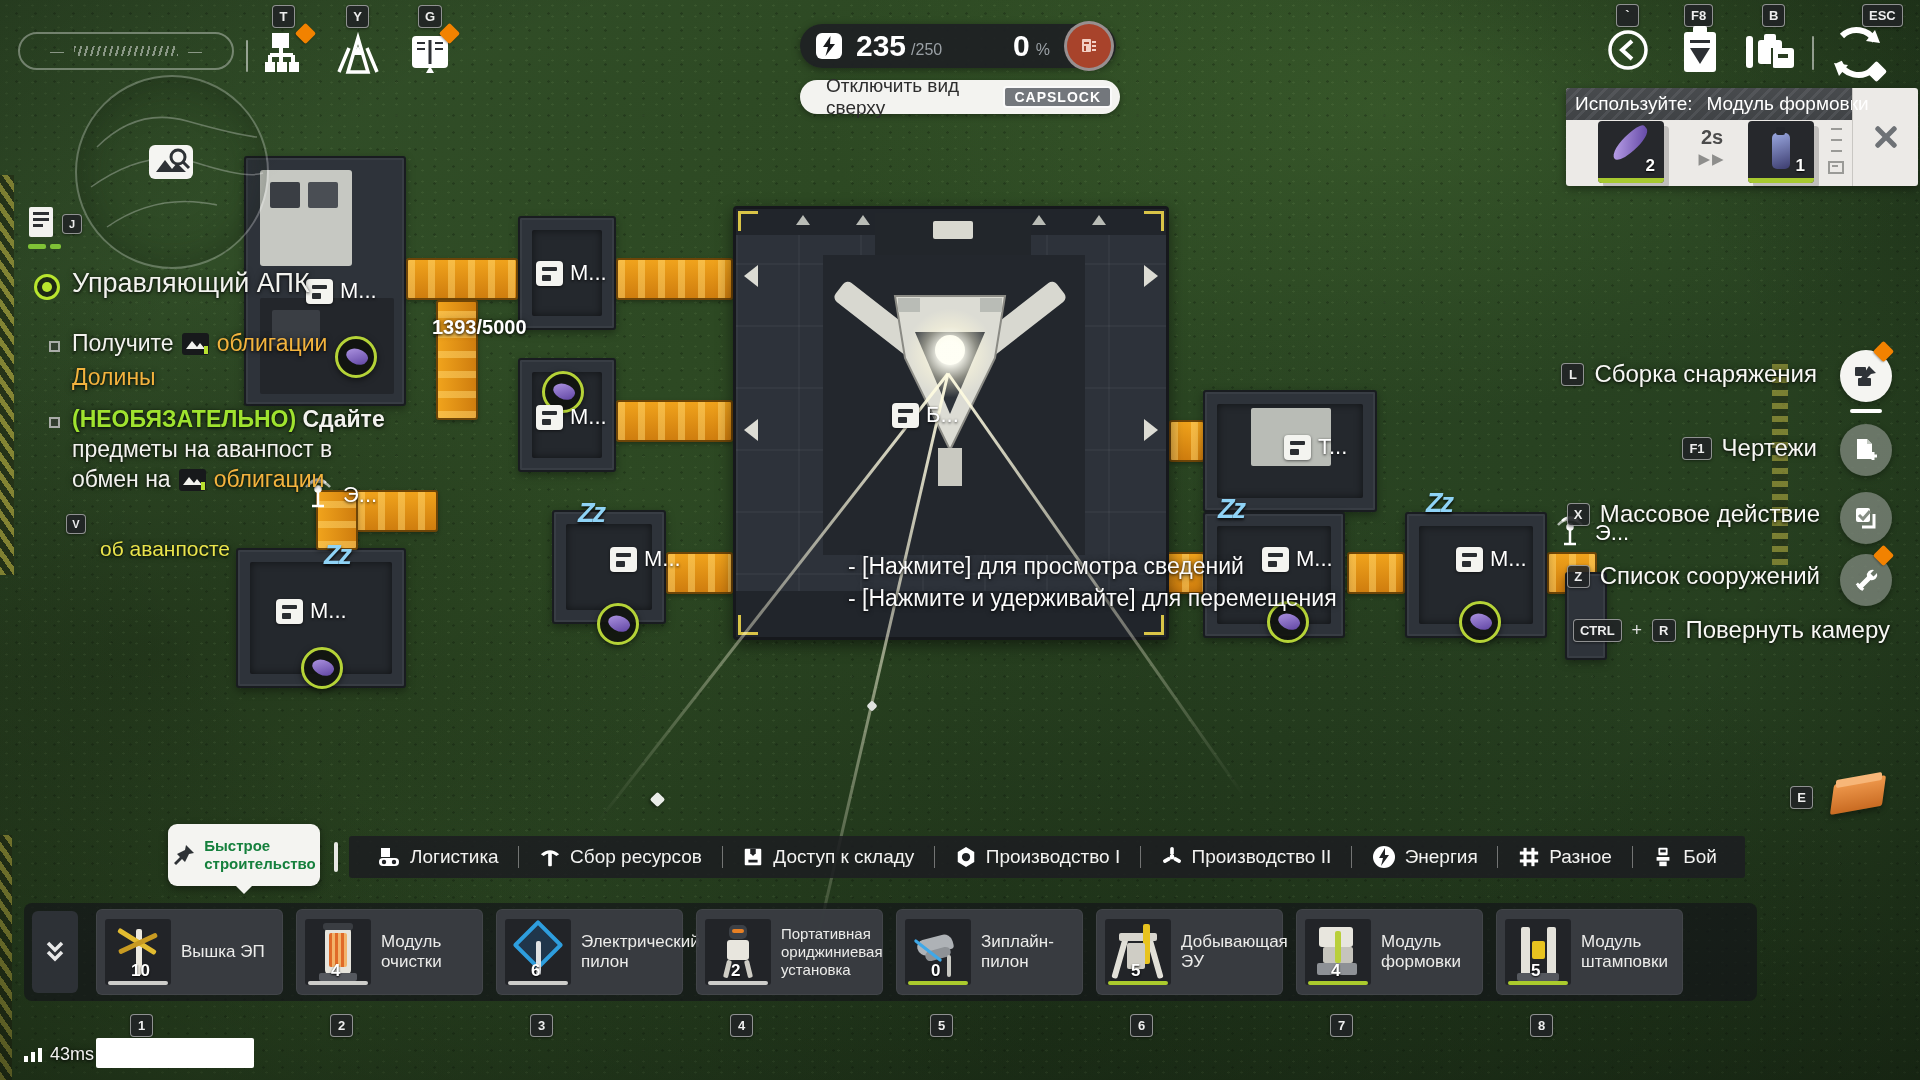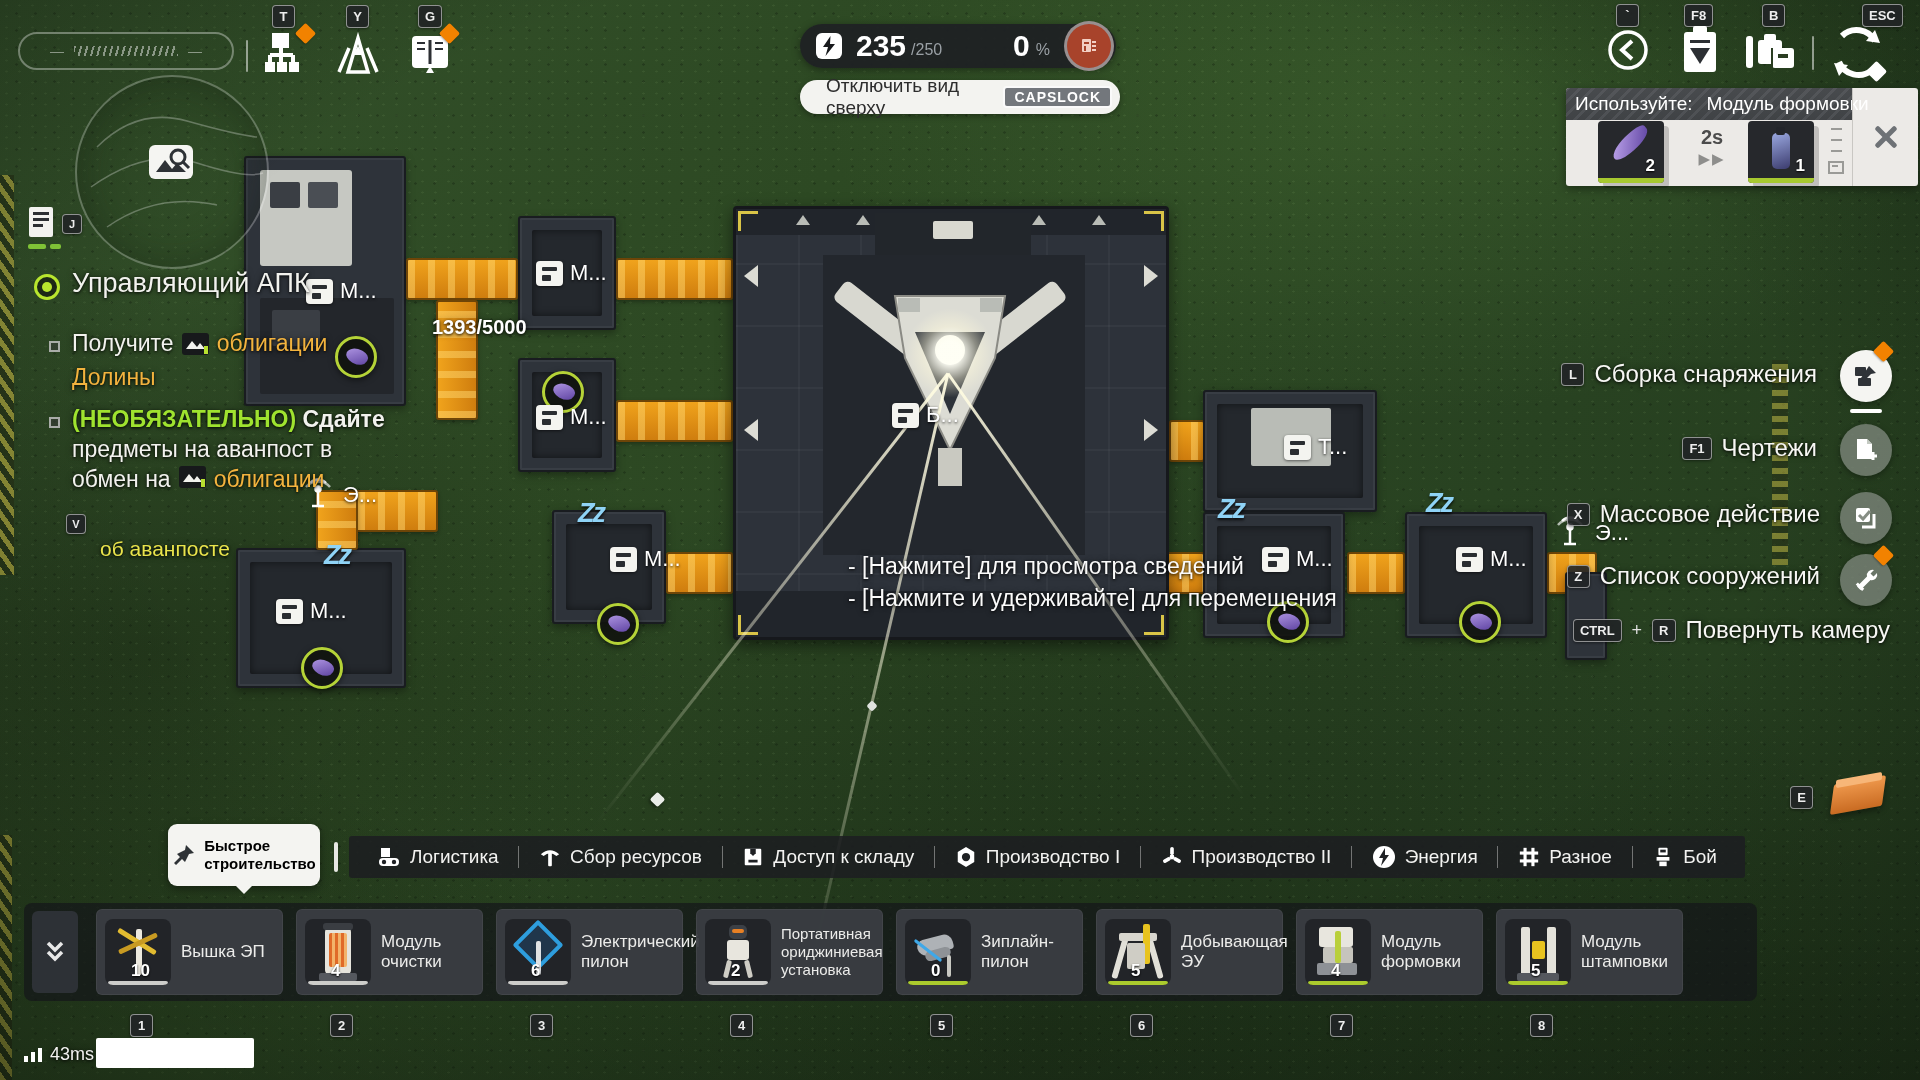--- a/index.html
+++ b/index.html
@@ -44,29 +44,29 @@
   .upanel{position:absolute;left:1566px;top:88px;width:352px;height:98px;background:#eceae7;border-radius:3px;box-shadow:0 3px 10px rgba(0,0,0,.4);}
   .uphead{position:absolute;left:0;top:0;width:286px;height:32px;background:repeating-linear-gradient(135deg,rgba(255,255,255,.07) 0 3px,transparent 3px 9px),linear-gradient(rgba(64,67,71,.96),rgba(56,59,63,.96));display:flex;align-items:center;gap:7px;padding:0 9px;box-sizing:border-box;color:#fff;font-size:19px;border-radius:3px 0 0 0;white-space:nowrap;}
   .ucard{position:absolute;top:33px;width:66px;height:62px;background:#26282c;border-radius:4px;box-shadow:5px 5px 0 rgba(0,0,0,.18);overflow:hidden;}
   .ucard .gbar{position:absolute;left:0;right:0;bottom:0;height:5px;background:#a7c930;}
   .ucard .ccnt{position:absolute;right:9px;bottom:7px;color:#fff;font-size:17px;font-weight:700;text-shadow:0 1px 2px #000;}
   .cbtn{position:absolute;width:52px;height:52px;border-radius:50%;display:flex;align-items:center;justify-content:center;box-shadow:0 2px 6px rgba(0,0,0,.35);}
   .cbtn.light{background:#f5f5f2;}
   .cbtn.dim{background:rgba(126,134,124,.78);}
   .odia{position:absolute;width:15px;height:15px;background:#f28200;box-shadow:0 1px 2px rgba(0,0,0,.35);transform:rotate(45deg);}
   .rrow{position:absolute;display:flex;align-items:center;gap:10px;color:#f7f7f4;font-size:24px;white-space:nowrap;}
-  .qb{position:absolute;left:168px;top:824px;width:152px;height:62px;background:#f4f4f1;border-radius:9px;box-shadow:0 3px 8px rgba(0,0,0,.4);display:flex;align-items:center;justify-content:center;gap:8px;color:#000000;font-size:15px;font-weight:600;line-height:18px;}
+  .qb{position:absolute;left:168px;top:824px;width:152px;height:62px;background:#f4f4f1;border-radius:9px;box-shadow:0 3px 8px rgba(0,0,0,.4);display:flex;align-items:center;justify-content:center;gap:8px;color:#15803d;font-size:15px;font-weight:600;line-height:18px;}
   .qb:after{content:"";position:absolute;left:50%;bottom:-8px;margin-left:-8px;border:8px solid transparent;border-top-color:#f4f4f1;border-bottom:0;}
   .tabbar{position:absolute;left:349px;top:836px;width:1396px;height:42px;background:rgba(28,30,33,.88);border-radius:3px;display:flex;align-items:center;justify-content:space-between;padding:0 20px;box-sizing:border-box;}
   .tab{display:flex;align-items:center;gap:9px;color:#f3f3f1;font-size:19px;white-space:nowrap;padding:0 8px;}
   .tabdiv{width:1px;height:22px;background:rgba(255,255,255,.38);}
   .hotbarbg{position:absolute;left:24px;top:903px;width:1733px;height:98px;background:rgba(20,22,25,.7);border-radius:8px;}
   .collapse{position:absolute;left:32px;top:911px;width:46px;height:82px;background:rgba(48,51,56,.92);border-radius:6px;display:flex;align-items:center;justify-content:center;}
   .slot{position:absolute;top:909px;width:187px;height:86px;background:rgba(58,61,66,.95);border-radius:6px;display:flex;align-items:center;box-shadow:inset 0 0 0 1px rgba(255,255,255,.05);}
-  .ibox{position:relative;flex:none;width:66px;height:66px;margin-left:9px;background:#222428;border-radius:8px;overflow:hidden;}
+  .ibox{position:relative;flex:none;width:66px;height:66px;margin-left:9px;background:#222428;border-radius:3px;overflow:hidden;}
   .cnt{position:absolute;left:26px;bottom:4px;color:#fff;font-size:17px;font-weight:700;text-shadow:0 1px 2px #000;z-index:2;}
   .ubar{position:absolute;left:3px;right:3px;bottom:0;height:4px;border-radius:2px;z-index:2;}
   .ubar.gray{background:#cdcdca;}
   .ubar.green{background:#abcb2d;}
   .slbl{margin-left:10px;margin-right:4px;color:#ececea;font-size:17px;line-height:20px;}
   .qtxt{position:absolute;color:#f2f2ee;font-size:23px;}
   .ylw{color:#f3b33e;}
   .grn{color:#9fe32f;}
   .hintY{color:#eae44c;}
   .bullet{position:absolute;width:11px;height:11px;border:2px solid rgba(210,210,210,.75);background:rgba(60,60,60,.5);box-sizing:border-box;}
@@ -429,21 +429,21 @@
         <path d="M4 16 l6-8 5 6 3-4 5 6z" fill="#f2f2ee"></path>
         <rect x="22" y="13" width="4" height="8" fill="#b8e030"></rect>
       </svg>
     <span class="ylw">облигации</span>
   </div>
   <div class="qtxt osd ylw" style="left:72px;top:364px;">Долины</div>
 
   <span class="bullet" style="left:49px;top:417px;"></span>
   <div class="qtxt osd" style="left:72px;top:406px;font-weight:bold;"><span class="grn">(НЕОБЯЗАТЕЛЬНО)</span><span> Сдайте</span></div>
   <div class="qtxt osd" style="left:72px;top:436px;">предметы на аванпост в</div>
-  <div class="qtxt osd" style="left:72px;top:466px;display:flex;gap:8px;">
+  <div class="qtxt osd" style="left:72px;top:466px;display:flex;align-items:center;gap:8px;">
     <span>обмен на</span>
     <svg width="27" height="22" viewBox="0 0 27 22">
         <rect width="27" height="22" rx="3" fill="#17191b"></rect>
         <path d="M4 16 l6-8 5 6 3-4 5 6z" fill="#f2f2ee"></path>
         <rect x="22" y="13" width="4" height="8" fill="#b8e030"></rect>
       </svg>
     <span class="ylw">облигации</span>
   </div>
   <span class="kb sm abs" style="left:66px;top:514px;">V</span>
   <div class="qtxt osd hintY" style="left:100px;top:537px;font-size:21px;">об аванпосте</div>

